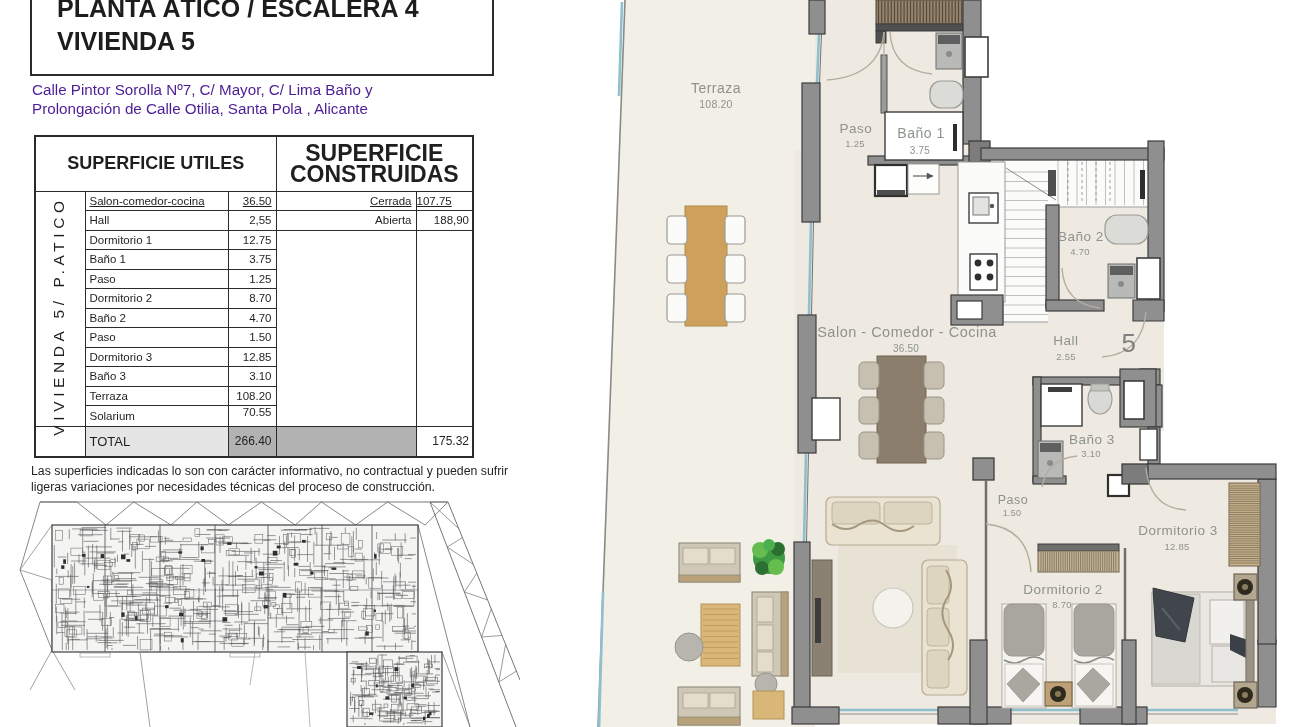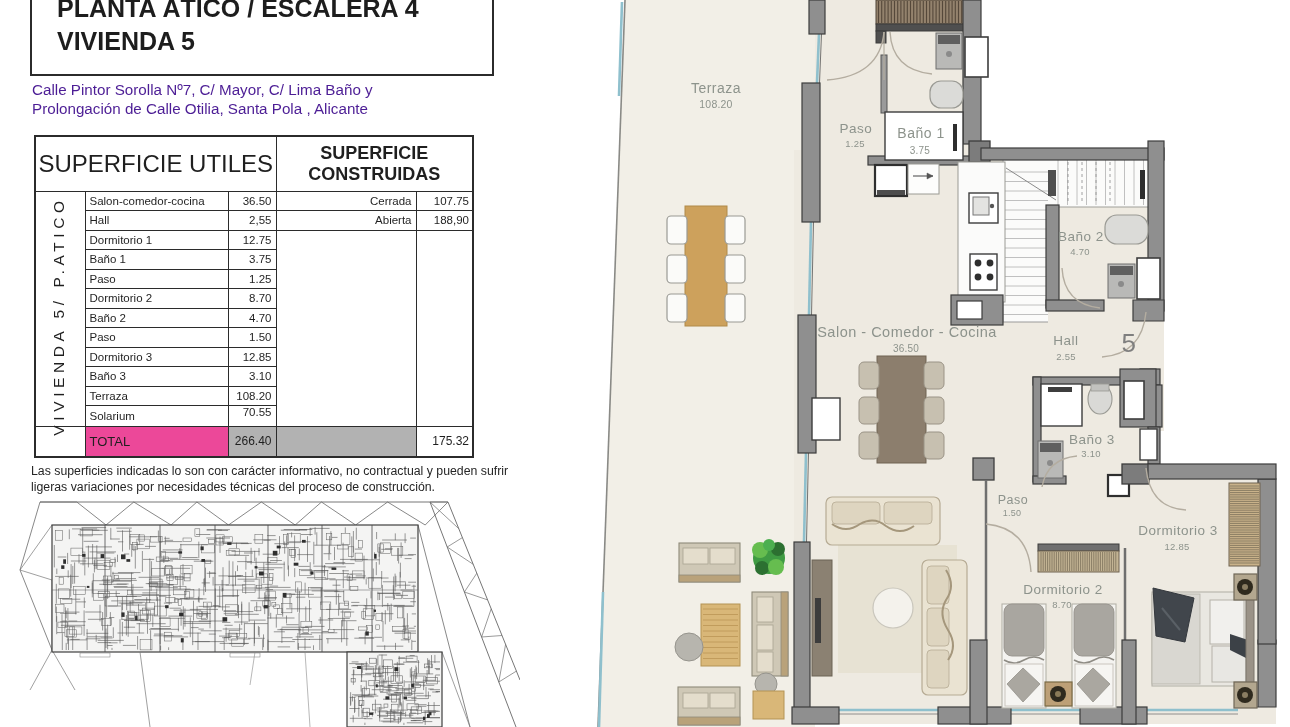--- a/index.html
+++ b/index.html
@@ -19,29 +19,29 @@
 <table class="abs" style="left:34px;top:135px;border-collapse:collapse;border:2px solid #2b2b2b;table-layout:fixed;width:438px;font-size:11.5px;color:#1f1f1f;">
 <colgroup>
       <col style="width:50px">
       <col style="width:143px">
       <col style="width:48px">
       <col style="width:140px">
       <col style="width:57px">
     </colgroup>
 <tbody>
       <tr style="height:55px;">
-  <td colspan="3" style="border:1px solid #2b2b2b;text-align:center;font-size:24px;font-weight:normal;">SUPERFICIE UTILES</td>
-  <td colspan="2" style="border:1px solid #2b2b2b;text-align:center;font-size:18px;font-weight:bold;line-height:21px;">SUPERFICIE<br>CONSTRUIDAS</td>
+  <td colspan="3" style="border:1px solid #2b2b2b;text-align:center;font-size:18px;font-weight:bold;">SUPERFICIE UTILES</td>
+  <td colspan="2" style="border:1px solid #2b2b2b;text-align:center;font-size:23px;font-weight:bold;line-height:21px;">SUPERFICIE<br>CONSTRUIDAS</td>
 </tr>
-<tr style="height:19.5px;">
+<tr style="height:19.5px;text-decoration:underline;">
   <td rowspan="12" style="border:1px solid #2b2b2b;"></td>
   <td style="border:1px solid #2b2b2b;padding:0 0 0 4px;">Salon-comedor-cocina</td>
   <td style="border:1px solid #2b2b2b;text-align:right;padding:0 4px 0 0;">36.50</td>
   <td style="border:1px solid #2b2b2b;text-align:right;padding:0 4px 0 0;">Cerrada</td>
-  <td style="border:1px solid #2b2b2b;text-align:right;padding:0 3px 0 0;">107.75</td>
+  <td style="border:1px solid #2b2b2b;padding:0 3px 0 0;">107.75</td>
 </tr>
 <tr style="height:19.5px;">
   <td style="border:1px solid #2b2b2b;padding:0 0 0 4px;">Hall</td>
   <td style="border:1px solid #2b2b2b;text-align:right;padding:0 4px 0 0;">2,55</td>
   <td style="border:1px solid #2b2b2b;text-align:right;padding:0 4px 0 10px;">Abierta</td>
   <td style="border:1px solid #2b2b2b;text-align:right;padding:0 3px 0 16px;margin-top:20px;">188,90</td>
 </tr>
 <tr style="height:19.5px;">
   <td style="border:1px solid #2b2b2b;padding:0 0 0 4px;">Dormitorio 1</td>
   <td style="border:1px solid #2b2b2b;text-align:right;padding:0 4px 0 0;">12.75</td>
@@ -79,21 +79,21 @@
 <tr style="height:19.5px;">
         <td style="border:1px solid #2b2b2b;padding:0 0 0 4px;">Terraza</td>
         <td style="border:1px solid #2b2b2b;text-align:right;padding:0 4px 0 0;">108.20</td>
       </tr>
 <tr style="height:19.5px;margin-left:40px;">
         <td style="border:1px solid #2b2b2b;padding:0 0 0 4px;">Solarium</td>
         <td style="border:1px solid #2b2b2b;text-align:right;padding:0 4px 8px 0;">70.55</td>
       </tr>
 <tr style="height:30px;">
   <td style="border:1px solid #2b2b2b;background:#fff;"></td>
-  <td style="border:1px solid #2b2b2b;background:#ec4899;padding:0 0 0 4px;font-size:13px;">TOTAL</td>
+  <td style="border:1px solid #2b2b2b;background:#e5e5e5;padding:0 0 0 4px;font-size:13px;">TOTAL</td>
   <td style="border:1px solid #2b2b2b;background:#b2b2b2;text-align:right;padding:0 4px 0 0;font-size:12px;">266.40</td>
   <td style="border:1px solid #2b2b2b;background:#b2b2b2;"></td>
   <td style="border:1px solid #2b2b2b;text-align:right;padding:0 3px 0 0;font-size:12px;">175.32</td>
 </tr>
 </tbody>
   </table>
 
 <div class="abs" style="left:-66px;top:307px;width:250px;height:18px;transform:rotate(-90deg);text-align:center;font-size:15.5px;letter-spacing:4.6px;color:#1f1f1f;white-space:nowrap;">VIVIENDA 5/ P.ATICO</div>
 
 <div class="abs" style="left:31px;top:464px;font-size:12.3px;color:#262626;line-height:15.5px;white-space:nowrap;">Las superficies indicadas lo son con carácter informativo, no contractual y pueden sufrir<br>ligeras variaciones por necesidades técnicas del proceso de construcción.</div>

